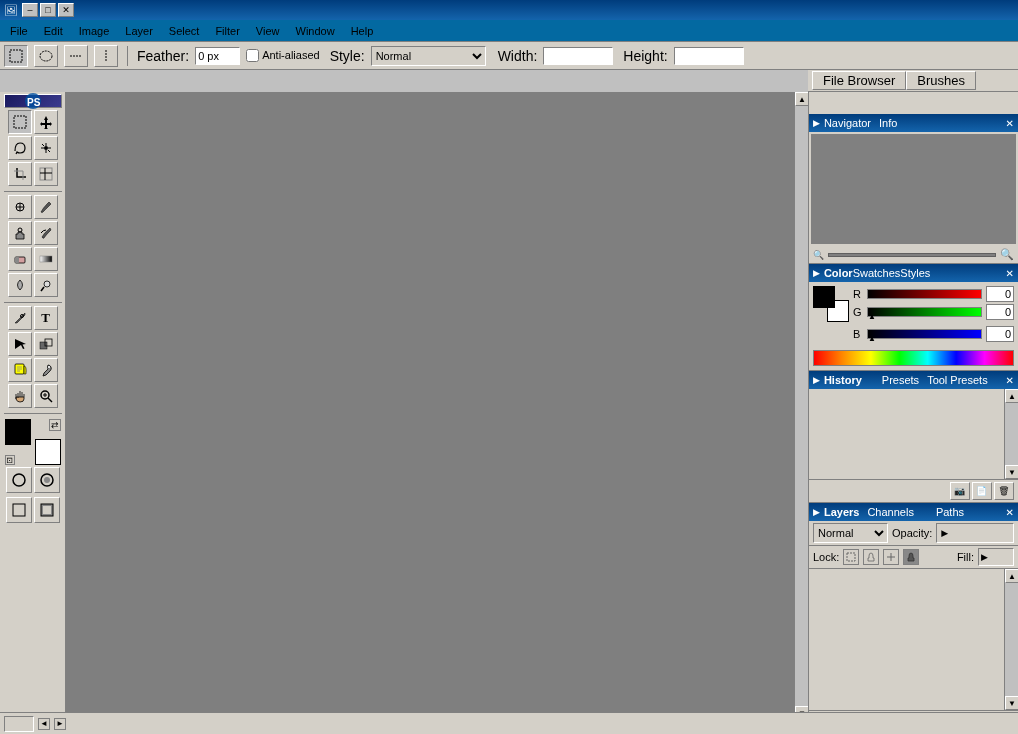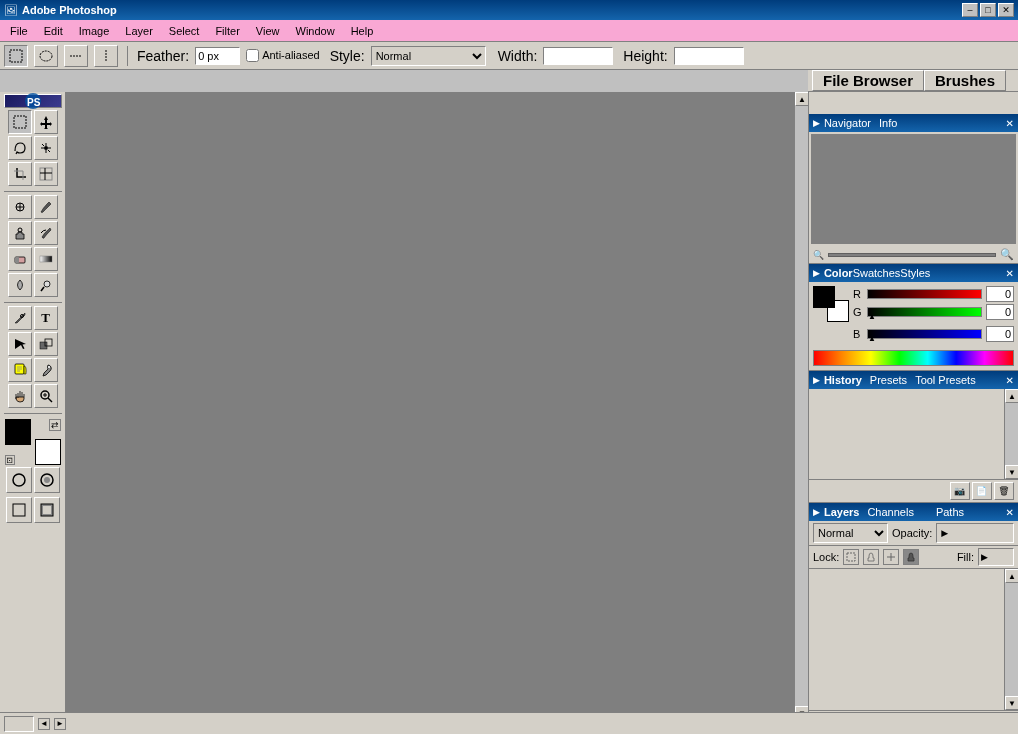--- a/index.html
+++ b/index.html
@@ -17,21 +17,21 @@
     }
     .win-btn {
       width: 16px; height: 14px; background: #c0c0c0;
       border: 1px solid; border-color: #ffffff #808080 #808080 #ffffff;
       display: flex; align-items: center; justify-content: center;
       font-size: 9px; cursor: pointer; color: black;
     }
 
     
     #menu-bar {
-      background: #f9a8d4;
+      background: #0369a1;
       height: 22px;
       display: flex;
       align-items: center;
       padding: 0 2px;
       border-bottom: 1px solid #808080;
     }
     .menu-item {
       padding: 2px 8px;
       cursor: pointer;
       font-size: 11px;
@@ -216,21 +216,21 @@
       height: 22px;
       display: flex;
       align-items: center;
       padding: 0 4px;
       border-bottom: 1px solid #808080;
     }
     .dock-btn {
       padding: 1px 10px;
       background: #d4d0c8;
       border: 1px solid; border-color: #ffffff #808080 #808080 #ffffff;
-      font-size: 15px; cursor: pointer; font-weight: bold;
+      font-size: 13px; cursor: pointer;
     }
 
     
     .scroll-v {
       width: 14px;
       background: #d4d0c8;
       border-left: 1px solid #808080;
       position: absolute;
       right: 0; top: 0; bottom: 14px;
       display: flex;
@@ -259,21 +259,20 @@
       display: flex; align-items: center; justify-content: center;
       margin-bottom: 2px; color: white; font-size: 9px; font-weight: bold;
       border: 1px solid; border-color: #ffffff #808080 #808080 #ffffff;
     }
   </style>
 </head>
 <body>
 
 <div id="title-bar">
   <span style="margin-right:4px;">🖼</span>
-  <span style="font-size:11px;font-weight:bold;flex:1;">Adobe Photoshop</span>
   <div style="display:flex;gap:2px;">
     <div class="win-btn">–</div>
     <div class="win-btn">□</div>
     <div class="win-btn">✕</div>
   </div>
 </div>
 
 <div id="menu-bar">
   <div class="menu-item">File</div>
   <div class="menu-item">Edit</div>
@@ -626,21 +625,21 @@
             <input class="color-slider-value" type="text" value="0" style="width: 28px; height: 16px; font-size: 11px; text-align: right;">
           </div>
         </div>
       </div>
       <div class="color-spectrum" style="height:16px;margin:2px 4px 4px;background:linear-gradient(to right,#ff0000,#ff8800,#ffff00,#00ff00,#00ffff,#0000ff,#ff00ff,#ff0000);border:1px solid #808080;"></div>
     </div>
 
     <div class="panel" id="history-panel">
       <div class="panel-title-bar">
         <span style="margin-right:4px;font-size:9px;">▶</span>
-        <span style="margin-right:8px;font-weight:bold;">History</span>
+        <span style="margin-right:20px;font-weight:bold;">History</span>
         <span style="margin-right:8px;">Presets</span>
         <span style="margin-right:auto;">Tool Presets</span>
         <span style="font-size:10px;">✕</span>
       </div>
       <div class="history-content" style="height:90px;position:relative;">
         <div style="position:absolute;right:0;top:0;bottom:0;width:14px;background:#d4d0c8;border-left:1px solid #808080;display:flex;flex-direction:column;">
           <div style="width:14px;height:14px;background:#d4d0c8;border:1px solid;border-color:#fff #808080 #808080 #fff;display:flex;align-items:center;justify-content:center;font-size:8px;">▲</div>
           <div style="flex:1;background:#c0c0c0;"></div>
           <div style="width:14px;height:14px;background:#d4d0c8;border:1px solid;border-color:#fff #808080 #808080 #fff;display:flex;align-items:center;justify-content:center;font-size:8px;">▼</div>
         </div>

